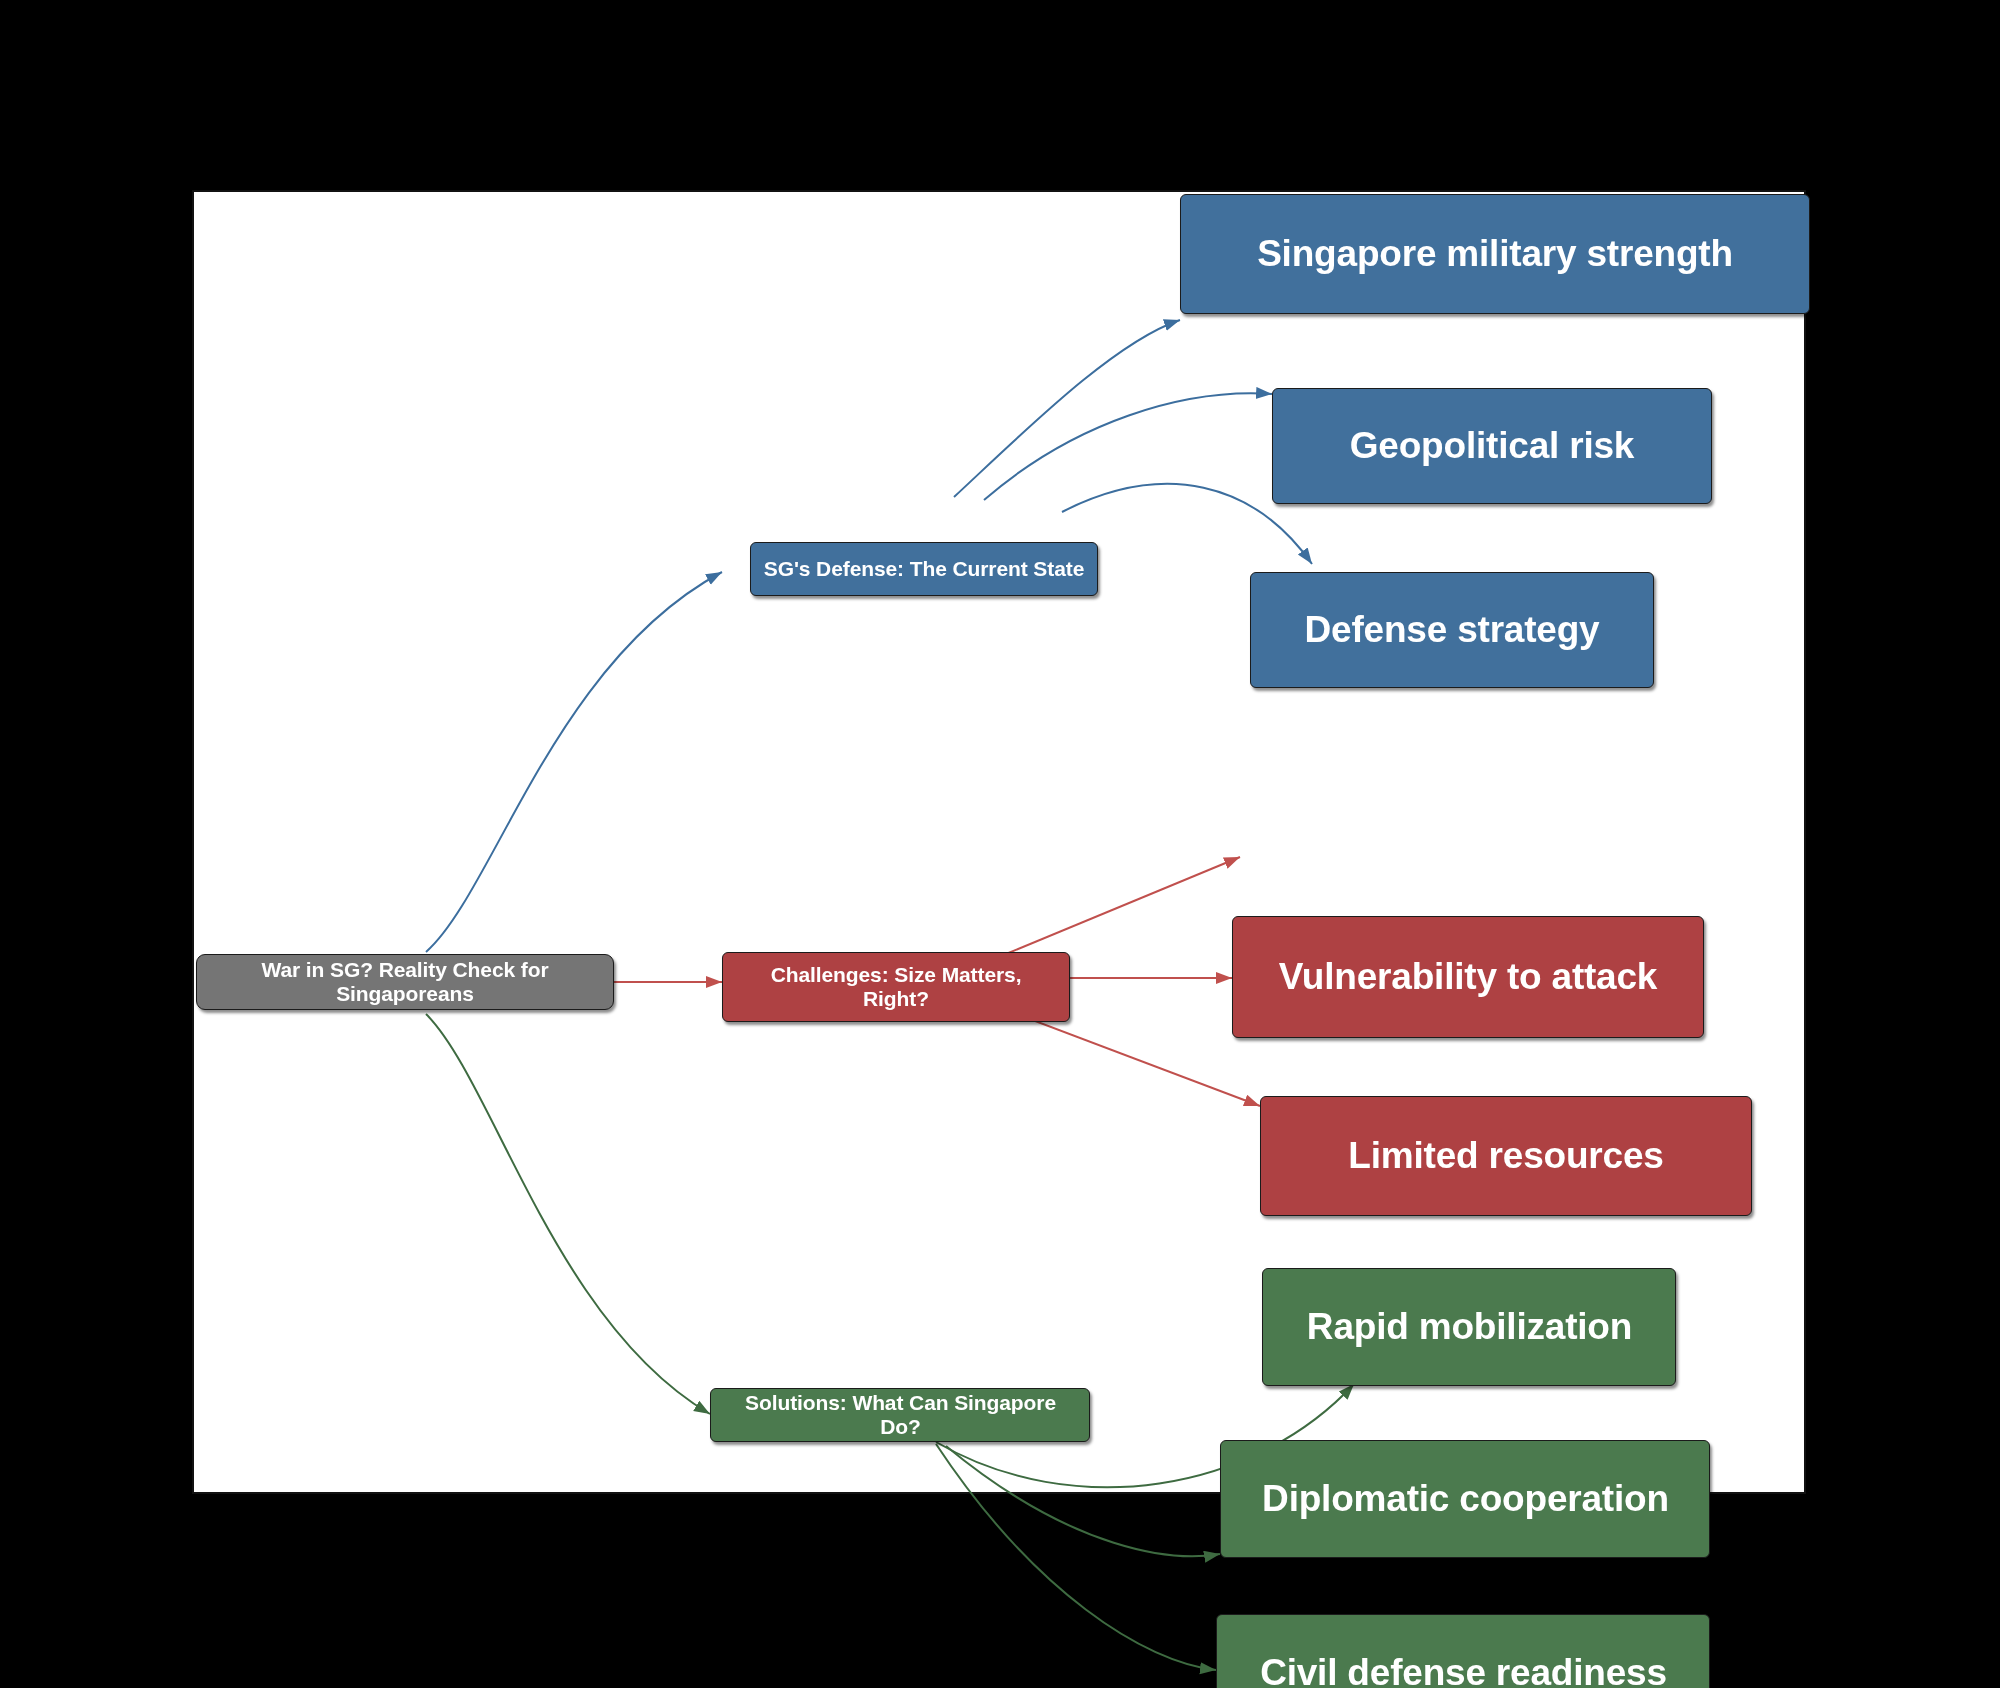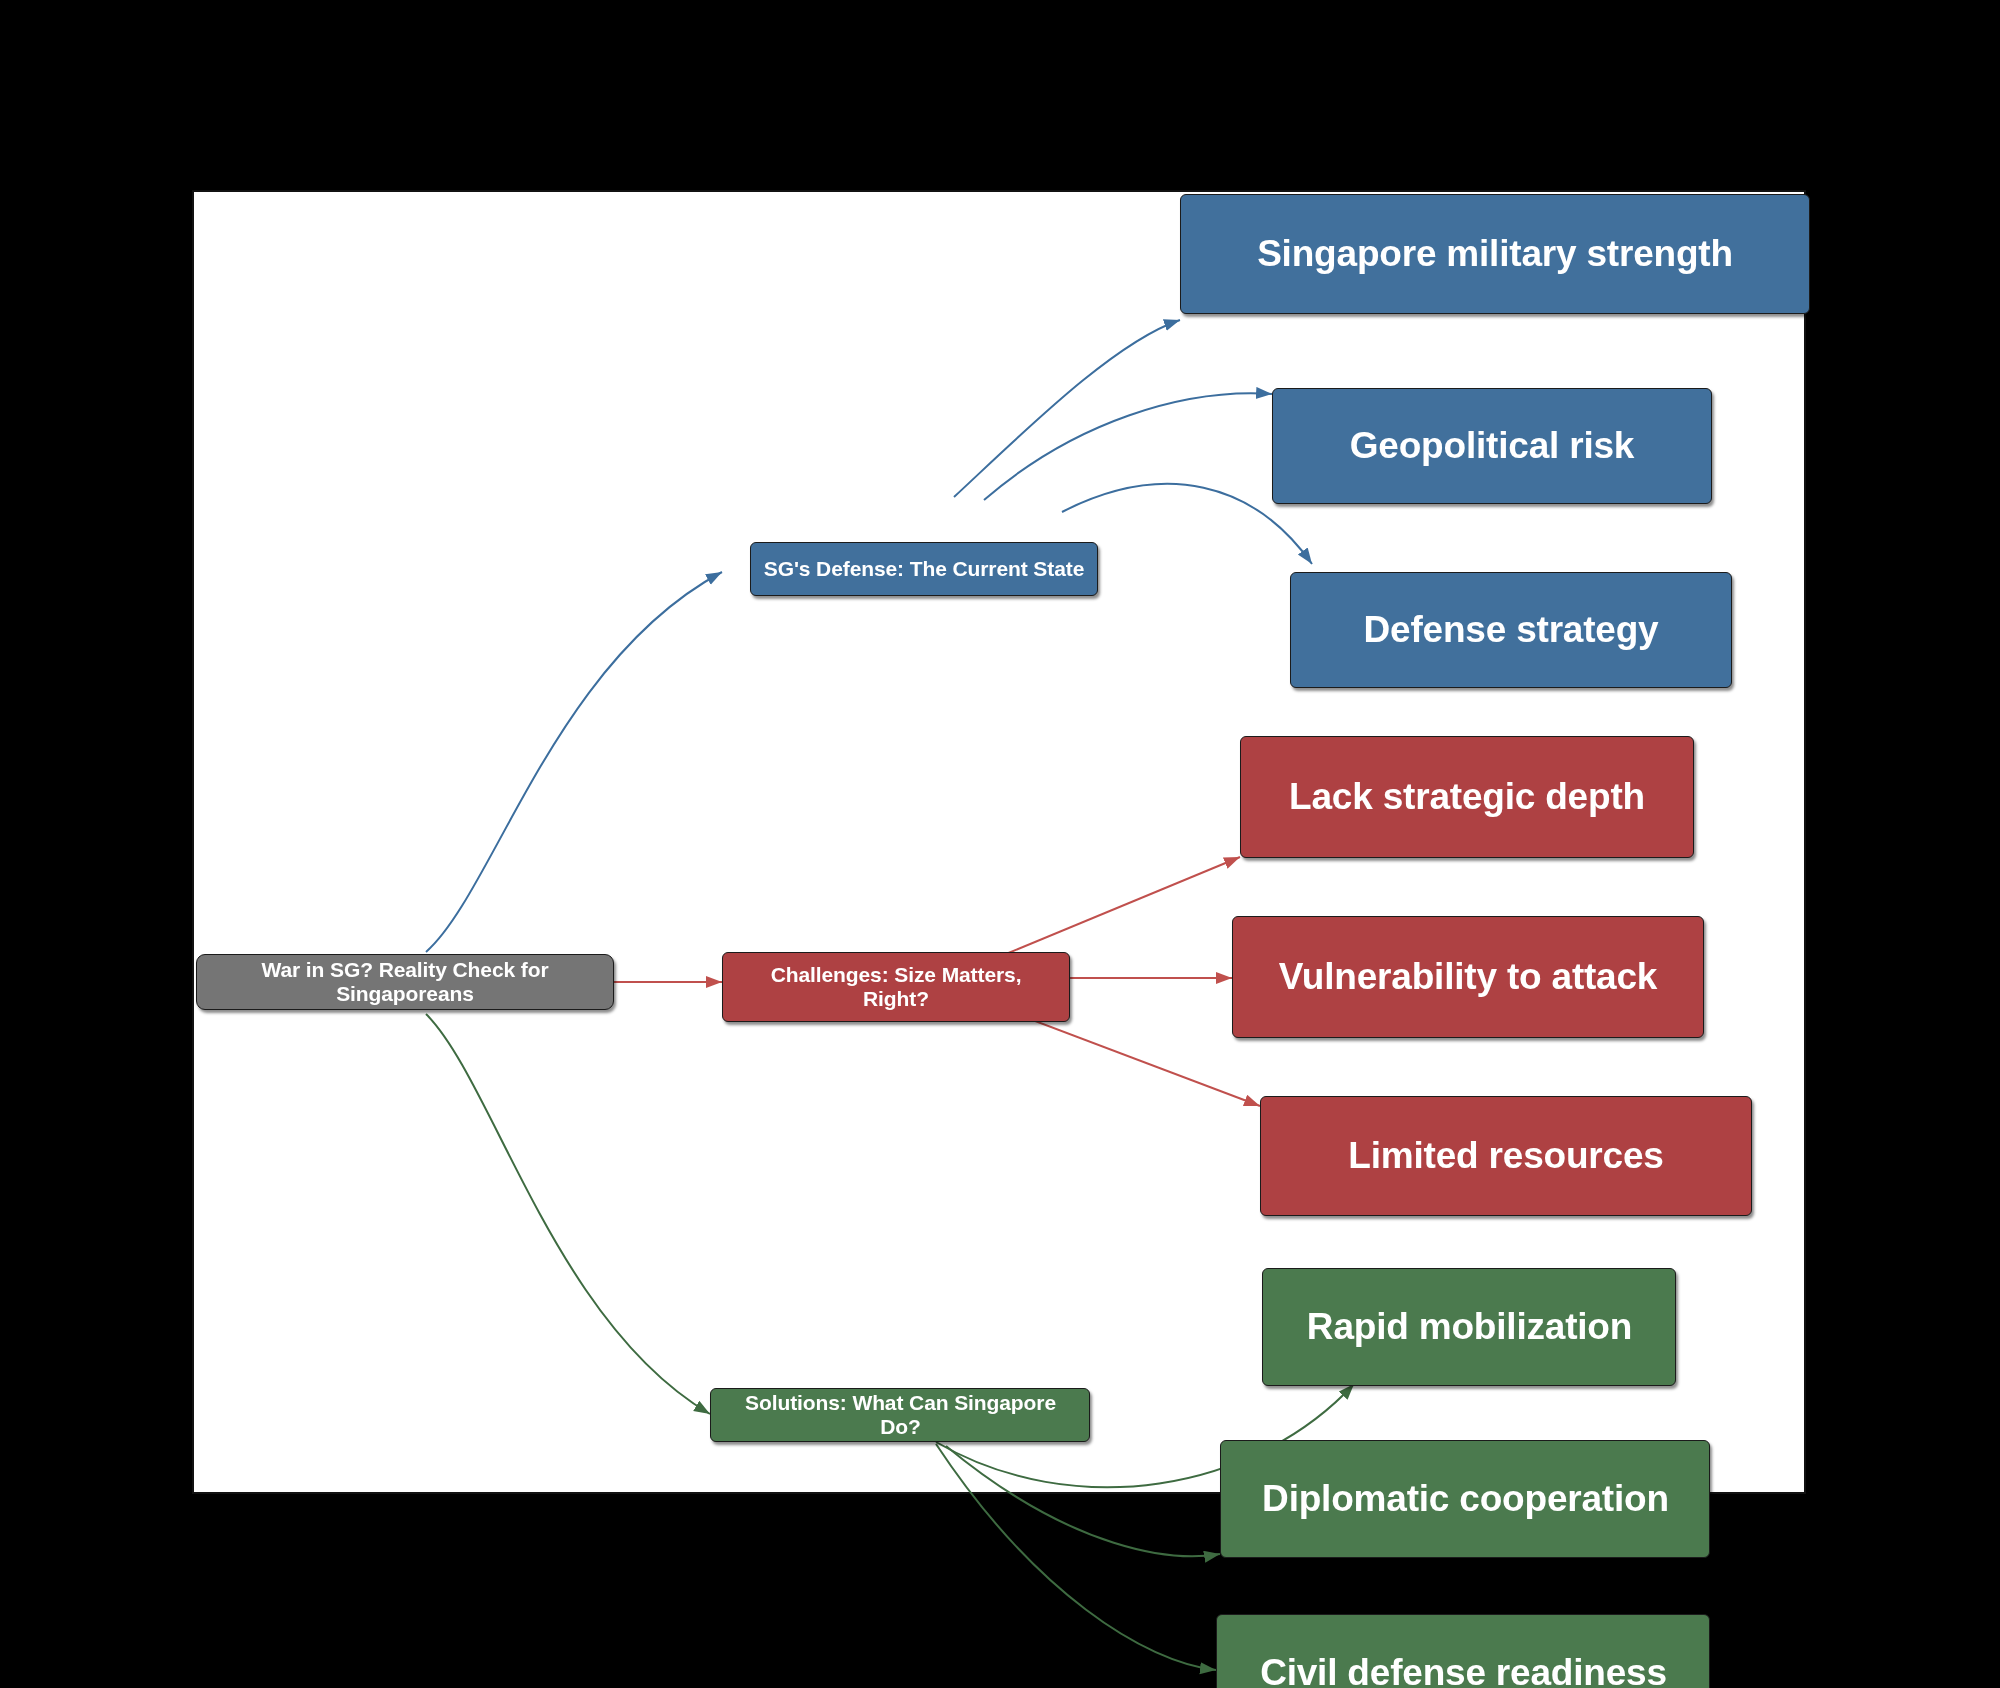--- a/index.html
+++ b/index.html
@@ -144,27 +144,24 @@
     </div>
 
     <div class="node leaf c-blue" style="left:986px; top:2px; width:630px; height:120px;">
       <span>Singapore military strength</span>
     </div>
 
     <div class="node leaf c-blue" style="left:1078px; top:196px; width:440px; height:116px;">
       <span>Geopolitical risk</span>
     </div>
 
-    <div class="node leaf c-blue" style="left:1056px; top:380px; width:442px; height:116px;margin-left:40px;">
+    <div class="node leaf c-blue" style="left:1056px; top:380px; width:404px; height:116px;">
       <span>Defense strategy</span>
     </div>
 
-    <div class="node leaf c-red" style="left:1046px; top:544px; width:454px; height:122px;">
-      <span>Lack strategic depth</span>
-    </div>
 
     <div class="node leaf c-red" style="left:1038px; top:724px; width:472px; height:122px;">
       <span>Vulnerability to attack</span>
     </div>
 
     <div class="node leaf c-red" style="left:1066px; top:904px; width:492px; height:120px;">
       <span>Limited resources</span>
     </div>
 
     <div class="node leaf c-green" style="left:1068px; top:1076px; width:414px; height:118px;">

